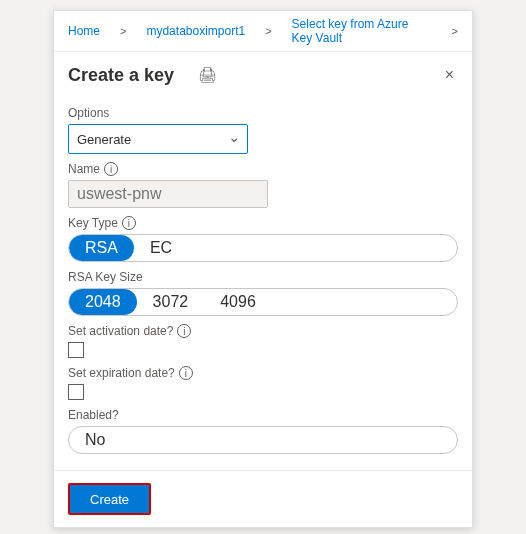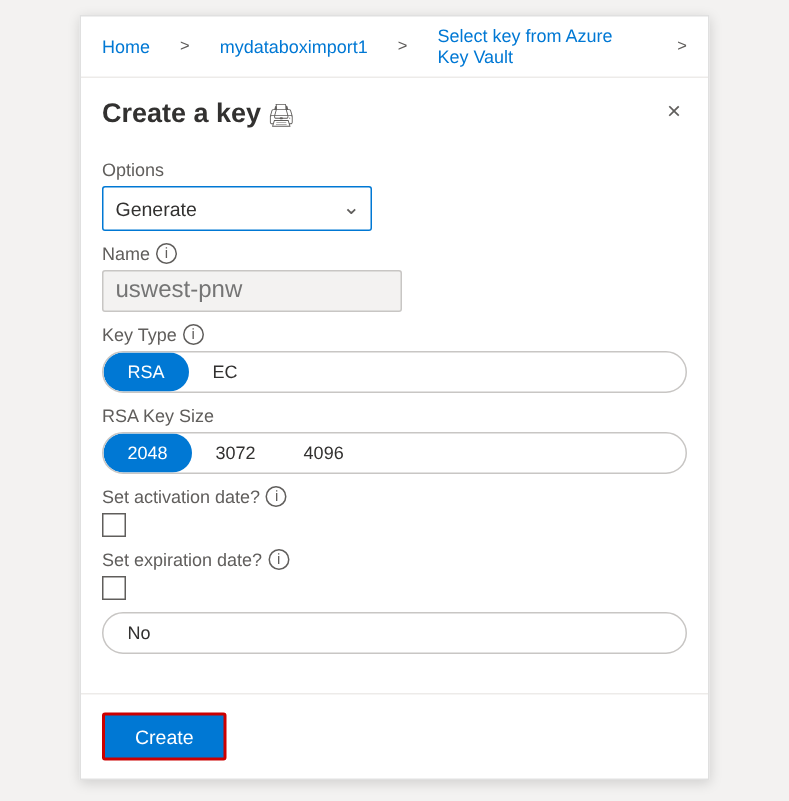--- a/index.html
+++ b/index.html
@@ -38,22 +38,22 @@
     }
     .breadcrumb .sep { color: #605e5c; font-size: 11px; }
     .header {
       display: flex;
       align-items: center;
       justify-content: space-between;
       padding: 12px 14px 4px 14px;
     }
     .header-left {
       display: flex;
-      align-items: flex-end;
-      gap: 4px;
+      align-items: center;
+      gap: 24px;
     }
     .title {
       font-size: 18px;
       font-weight: 600;
       color: #323130;
     }
     .print-icon {
       color: #605e5c;
       font-size: 15px;
       cursor: pointer;
@@ -141,21 +141,21 @@
       border: 1px solid #c8c6c4;
       border-radius: 20px;
       overflow: hidden;
       height: 28px;
     }
     .toggle-option {
       padding: 0 16px;
       display: flex;
       align-items: center;
       cursor: pointer;
-      font-size: 12px;
+      font-size: 16px;
       color: #323130;
       border: none;
       background: transparent;
     }
     .toggle-option.active {
       background: #0078d4;
       color: #fff;
       border-radius: 20px;
     }
     
@@ -274,20 +274,23 @@
       <label class="field-label">
         <span>Set expiration date?</span>
         <span class="info-icon">i</span>
       </label>
       <div class="checkbox-wrapper">
         <input type="checkbox" class="checkbox-input" style="">
       </div>
     </div>
 
     <div class="field-group">
+      <label class="field-label">
+        <span>Enabled?</span>
+      </label>
       <div class="toggle-group">
         <button class="toggle-option">No</button>
       </div>
     </div>
 
   </div>
 
   <div class="footer">
     <button class="create-btn">Create</button>
   </div>

